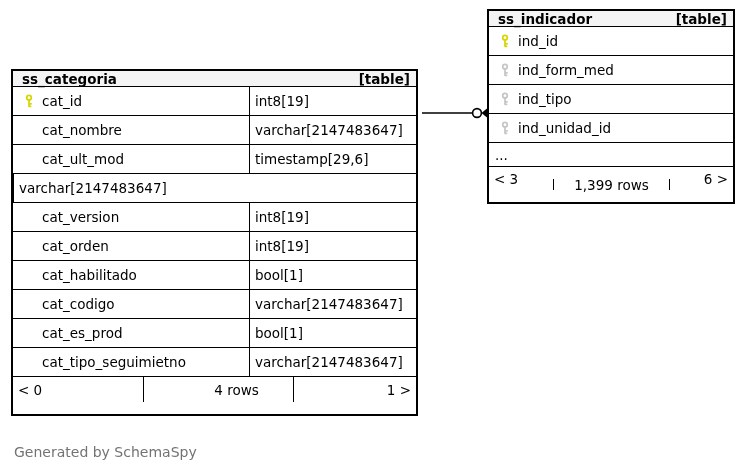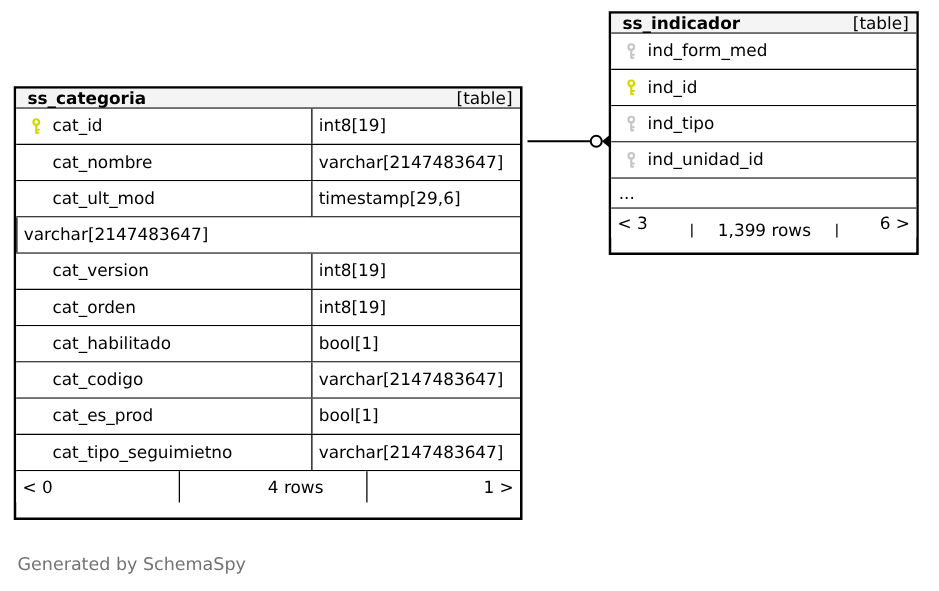--- a/index.html
+++ b/index.html
@@ -15,21 +15,21 @@
   .table-node{
     position:absolute;border:2px solid #000;background:#fff;
     box-sizing:border-box;font-size:13.5px;
   }
   .thead{
     height:16px;box-sizing:border-box;border-bottom:1px solid #000;
     background:#f4f4f4;display:flex;align-items:center;
     padding:0 6px 0 9px;
   }
   .tname{font-weight:bold;}
-  .ttag{margin-left:auto;font-weight:normal;}
+  .ttag{margin-left:auto;font-weight:bold;}
 
   .trow{
     display:flex;height:29px;box-sizing:border-box;
     border-bottom:1px solid #000;background:#fff;align-items:stretch;
   }
   .trow.ellipsis{height:24px;}
   .cell-name{
     display:flex;align-items:center;padding-left:8px;box-sizing:border-box;
     overflow:hidden;white-space:nowrap;
   }
@@ -162,40 +162,40 @@
   <div class="table-node t1">
     <div class="thead">
       <span class="tname">ss_indicador</span>
       <span class="ttag">[table]</span>
     </div>
     <div class="trows">
         <div class="trow">
           <span class="cell-name">
             <span class="keyicon">
               <svg viewBox="0 0 16 16" width="14" height="14">
+                <g fill="none" stroke="#d6d600" stroke-width="2" stroke-linecap="round">
+                  <circle cx="8" cy="4.2" r="2.6"></circle>
+                  <path d="M8 7 L8 14 M8 11.2 L10.4 11.2 M8 14 L9.8 14"></path>
+                </g>
+              </svg>
+            </span>
+            <span>ind_id</span>
+          </span>
+        </div>
+        <div class="trow">
+          <span class="cell-name">
+            <span class="keyicon">
+              <svg viewBox="0 0 16 16" width="14" height="14">
                 <g fill="none" stroke="#c6c6c6" stroke-width="2" stroke-linecap="round">
                   <circle cx="8" cy="4.2" r="2.6"></circle>
                   <path d="M8 7 L8 14 M8 11.2 L10.4 11.2 M8 14 L9.8 14"></path>
                 </g>
               </svg>
             </span>
             <span>ind_form_med</span>
-          </span>
-        </div>
-        <div class="trow">
-          <span class="cell-name">
-            <span class="keyicon">
-              <svg viewBox="0 0 16 16" width="14" height="14">
-                <g fill="none" stroke="#d6d600" stroke-width="2" stroke-linecap="round">
-                  <circle cx="8" cy="4.2" r="2.6"></circle>
-                  <path d="M8 7 L8 14 M8 11.2 L10.4 11.2 M8 14 L9.8 14"></path>
-                </g>
-              </svg>
-            </span>
-            <span>ind_id</span>
           </span>
         </div>
         <div class="trow">
           <span class="cell-name">
             <span class="keyicon">
               <svg viewBox="0 0 16 16" width="14" height="14">
                 <g fill="none" stroke="#c6c6c6" stroke-width="2" stroke-linecap="round">
                   <circle cx="8" cy="4.2" r="2.6"></circle>
                   <path d="M8 7 L8 14 M8 11.2 L10.4 11.2 M8 14 L9.8 14"></path>
                 </g>

